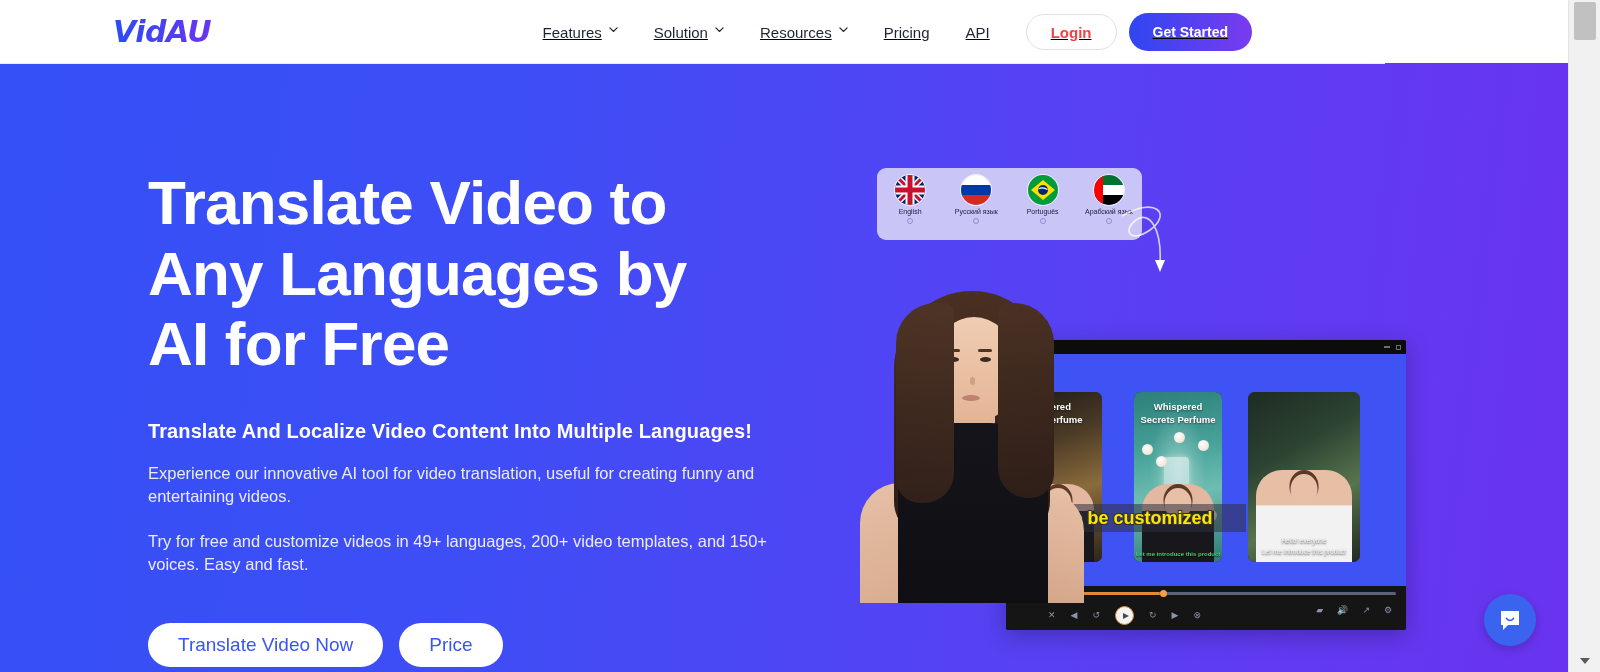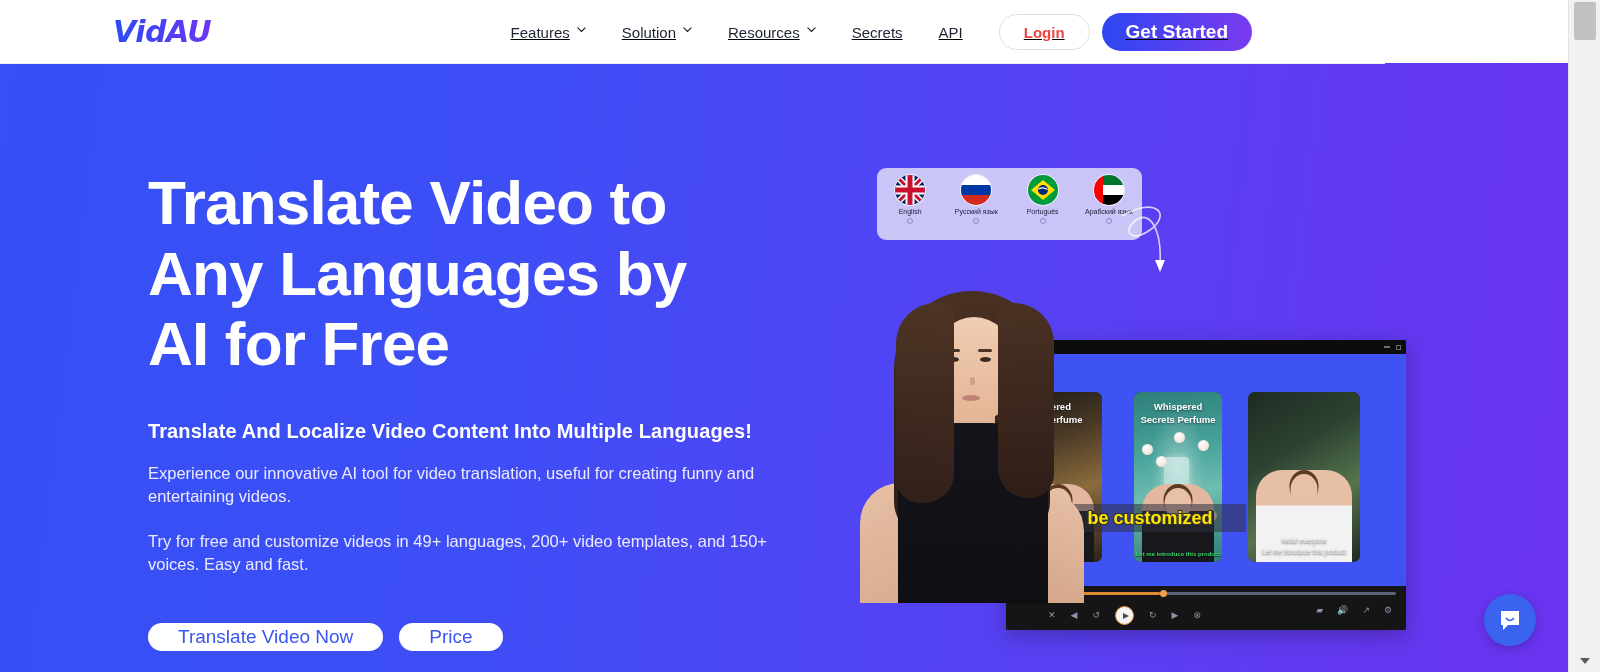--- a/index.html
+++ b/index.html
@@ -56,21 +56,21 @@
     background:#fff; color:#ef4444;
     font-size:15px; font-weight:bold;
     display:flex; align-items:center; cursor:pointer;
     white-space:nowrap;
   }
   .btn-getstarted {
     margin-left:12px;
     height:38px; padding:0 24px;
     border:none; border-radius:20px;
     background:linear-gradient(90deg,#2f46f2 0%,#7a3bef 100%);
-    color:#fff; font-size:19px; font-weight:bold;
+    color:#fff; font-size:14px; font-weight:bold;
     display:flex; align-items:center; cursor:pointer;
     white-space:nowrap;
   }
 
   
   .hero {
     position:absolute; left:0; top:63px;
     width:1568px; height:609px;
     background:linear-gradient(97deg,#3450f6 0%,#3e4ef6 32%,#5741f3 66%,#6a33ef 100%);
     overflow:hidden;
@@ -88,21 +88,21 @@
     letter-spacing:0.1px;
   }
   .para {
     margin-top:19px;
     font-size:16.5px; line-height:1.42; color:#eceaff;
     max-width:670px;
   }
   .para + .para { margin-top:21px; }
   .cta-row { margin-top:46px; display:flex; gap:16px; }
   .cta {
-    height:28px; padding:0 30px; border-radius:24px;
+    height:44px; padding:0 30px; border-radius:24px;
     background:#ffffff; color:#3a55f2;
     font-size:19px;
     display:flex; align-items:center; justify-content:center;
     cursor:pointer; white-space:nowrap;
   }
 
   
   .art { position:absolute; left:836px; top:105px; width:570px; height:500px; }
 
   
@@ -401,21 +401,21 @@
       <div class="nav-item">
         <span>Resources</span>
         <span class="chev">
           <svg viewBox="0 0 10 6">
               <path d="M1 1 L5 5 L9 1" fill="none" stroke="#1c2333" stroke-width="1.3" stroke-linecap="round"></path>
             </svg>
         </span>
       </div>
 
       <div class="nav-item">
-        <span>Secrets</span>
+        <span>Pricing</span>
       </div>
 
       <div class="nav-item">
         <span>API</span>
       </div>
 
       <div class="btn-login">Login</div>
       <div class="btn-getstarted">Get Started</div>
     </div>
   </div>

